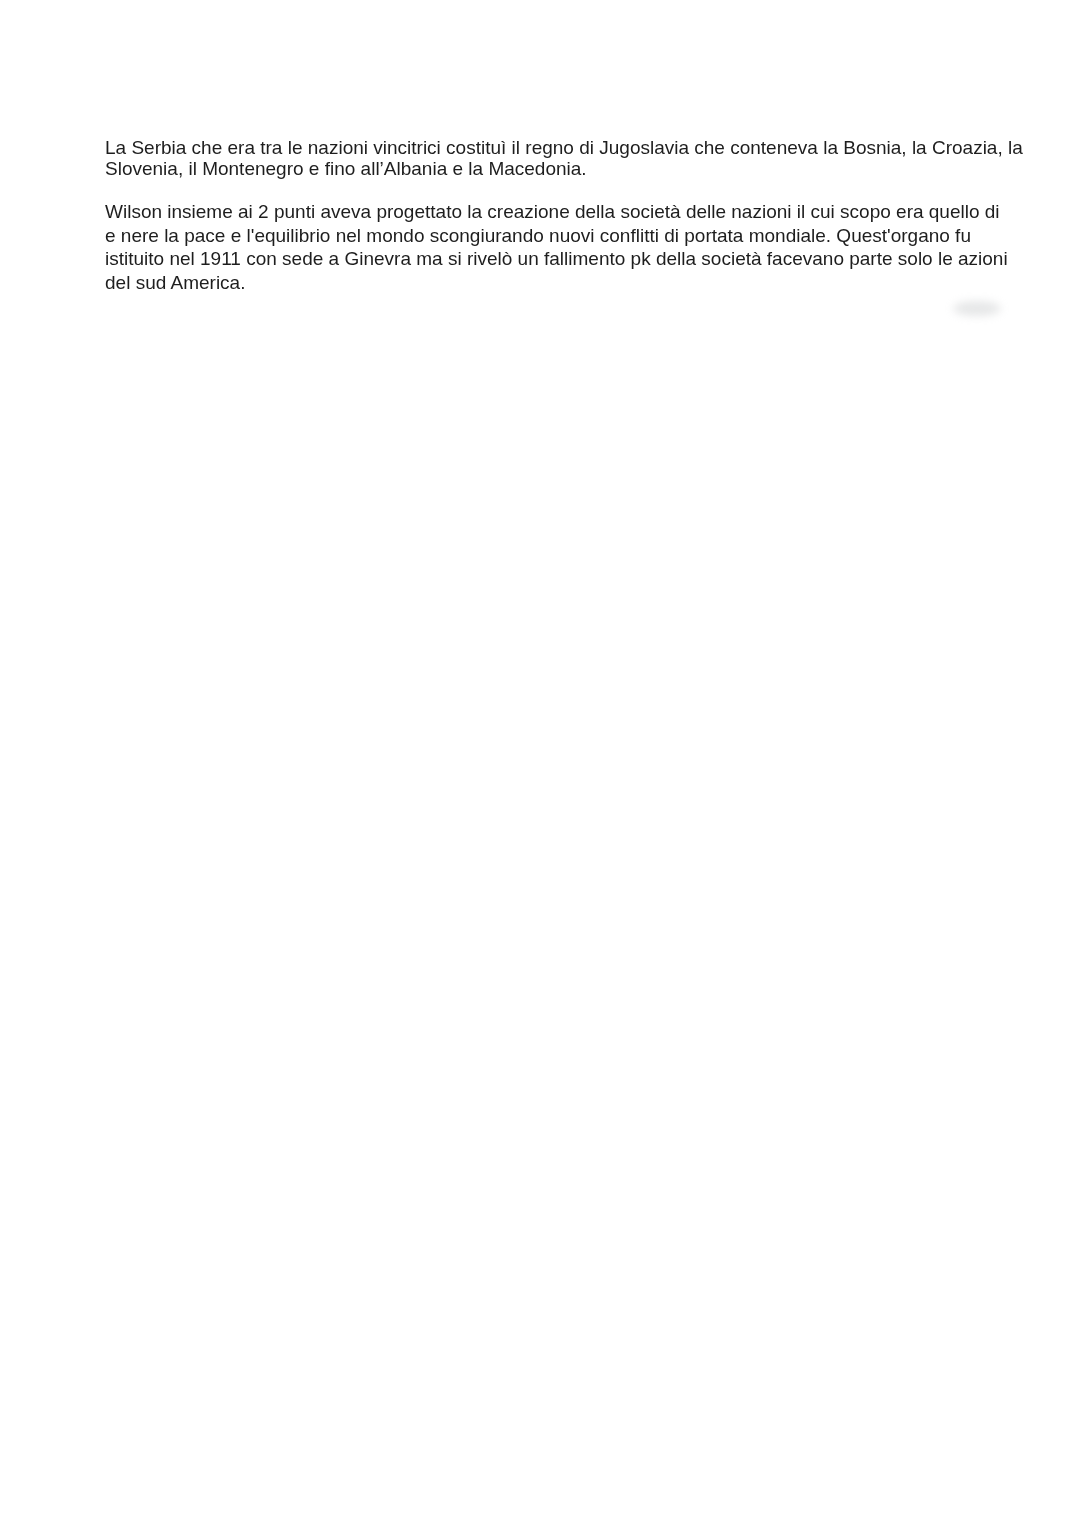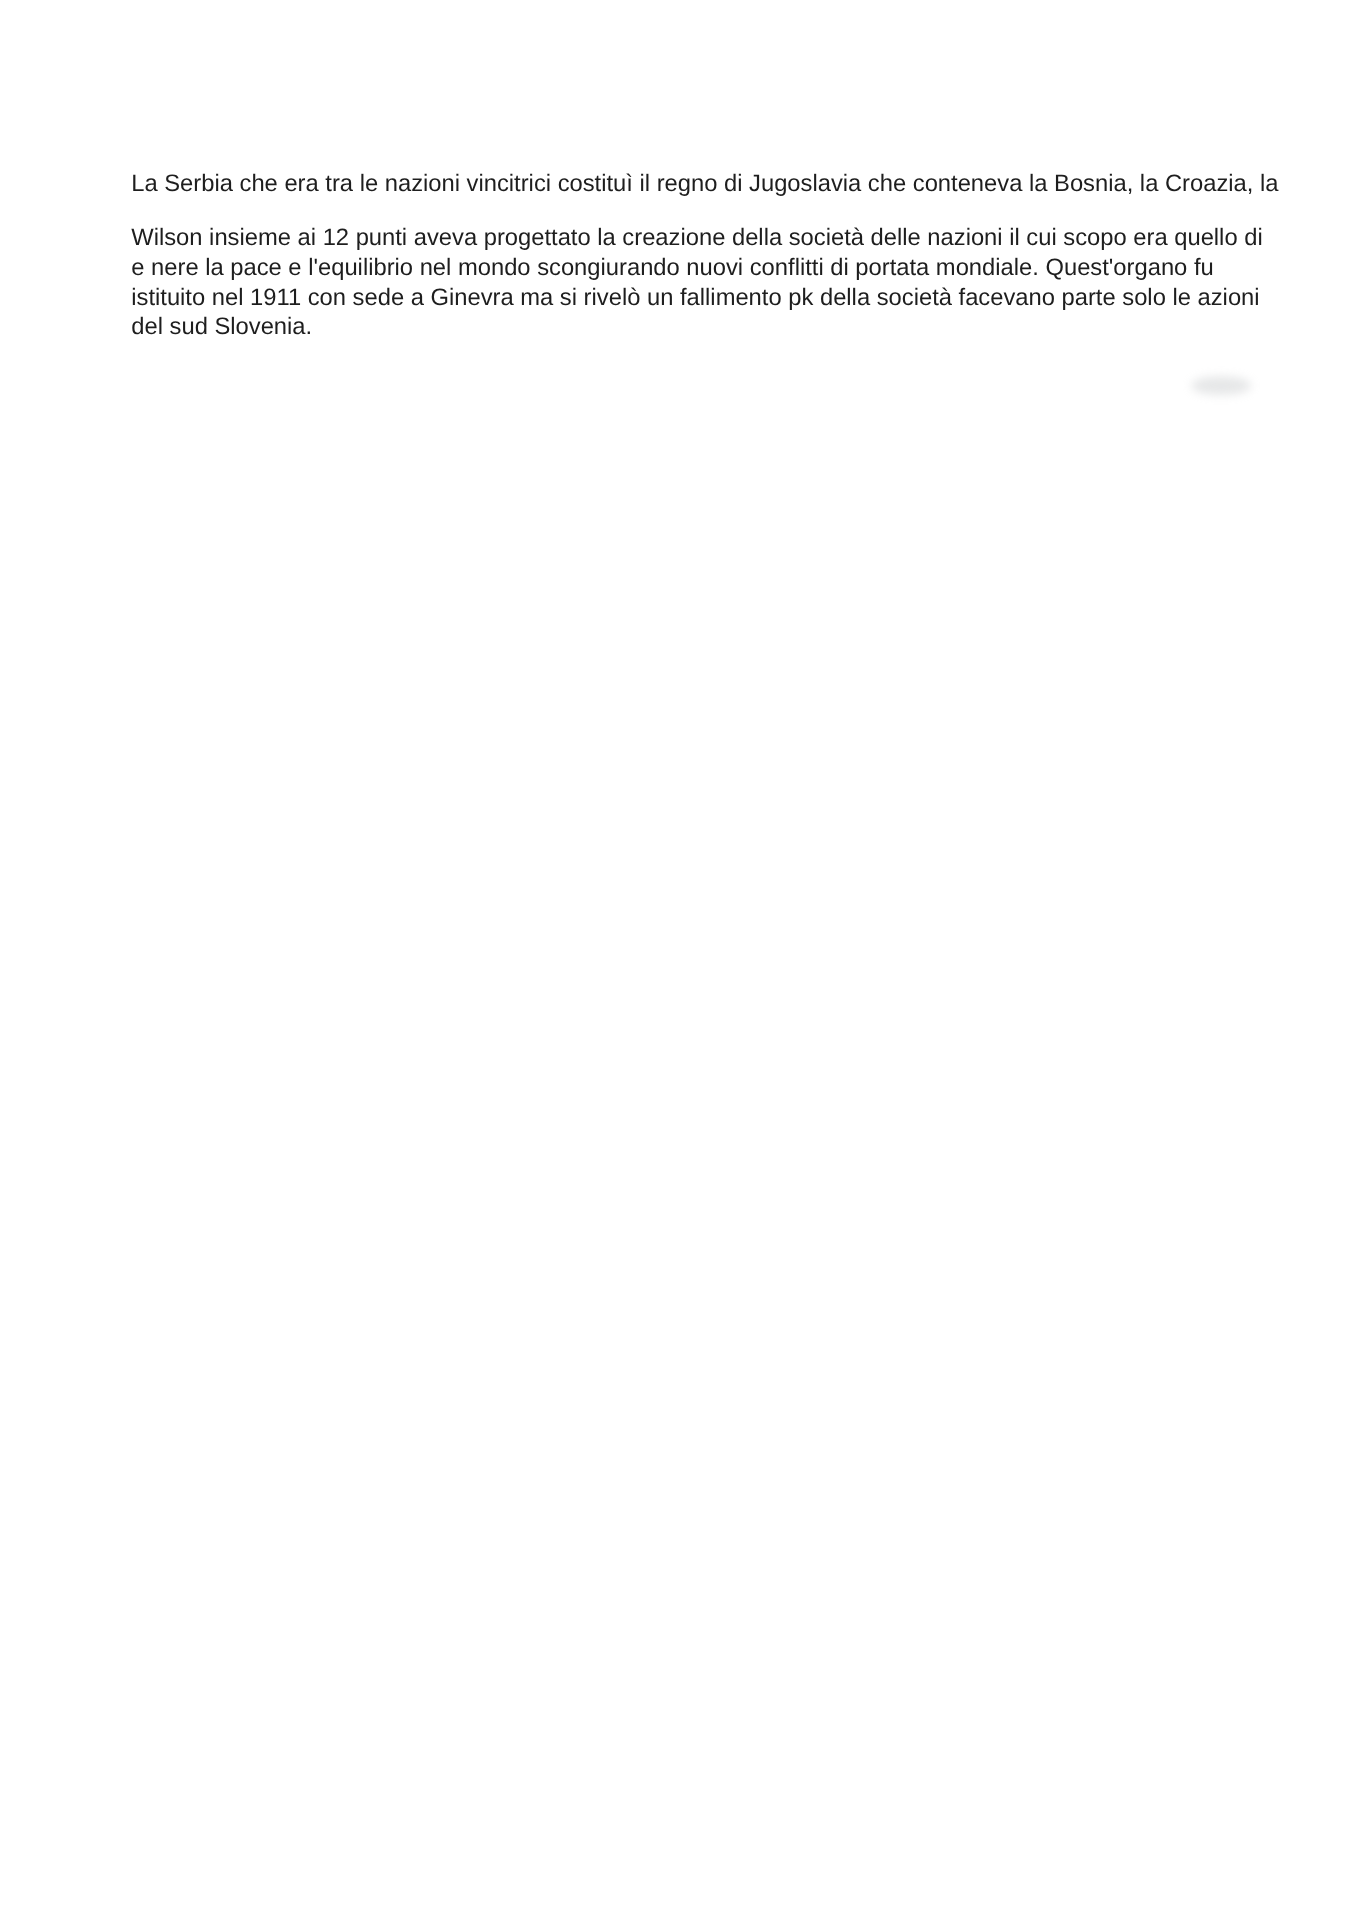--- a/index.html
+++ b/index.html
@@ -54,25 +54,26 @@
   }
 </style>
 </head>
 <body>
 
 <div class="page">
   <section class="text-block">
 
     <p class="para para-1">
       <span class="line">La Serbia che era tra le nazioni vincitrici costituì il regno di Jugoslavia che conteneva la Bosnia, la Croazia, la</span>
+      <span class="line">Slovenia, il Montenegro e fino all’Albania e la Macedonia.</span>
     </p>
 
     <p class="para para-2">
-      <span class="line">Wilson insieme ai 12 punti aveva progettato la creazione della società delle nazioni il cui scopo era quello di</span>
+      <span class="line">Wilson insieme ai 2 punti aveva progettato la creazione della società delle nazioni il cui scopo era quello di</span>
       <span class="line">e nere la pace e l'equilibrio nel mondo scongiurando nuovi conflitti di portata mondiale. Quest'organo fu</span>
       <span class="line">istituito nel 1911 con sede a Ginevra ma si rivelò un fallimento pk della società facevano parte solo le azioni</span>
-      <span class="line">del sud Slovenia.</span>
+      <span class="line">del sud America.</span>
     </p>
 
   </section>
 
   <div class="scan-smudge"></div>
 </div>
 
 </body></html>

